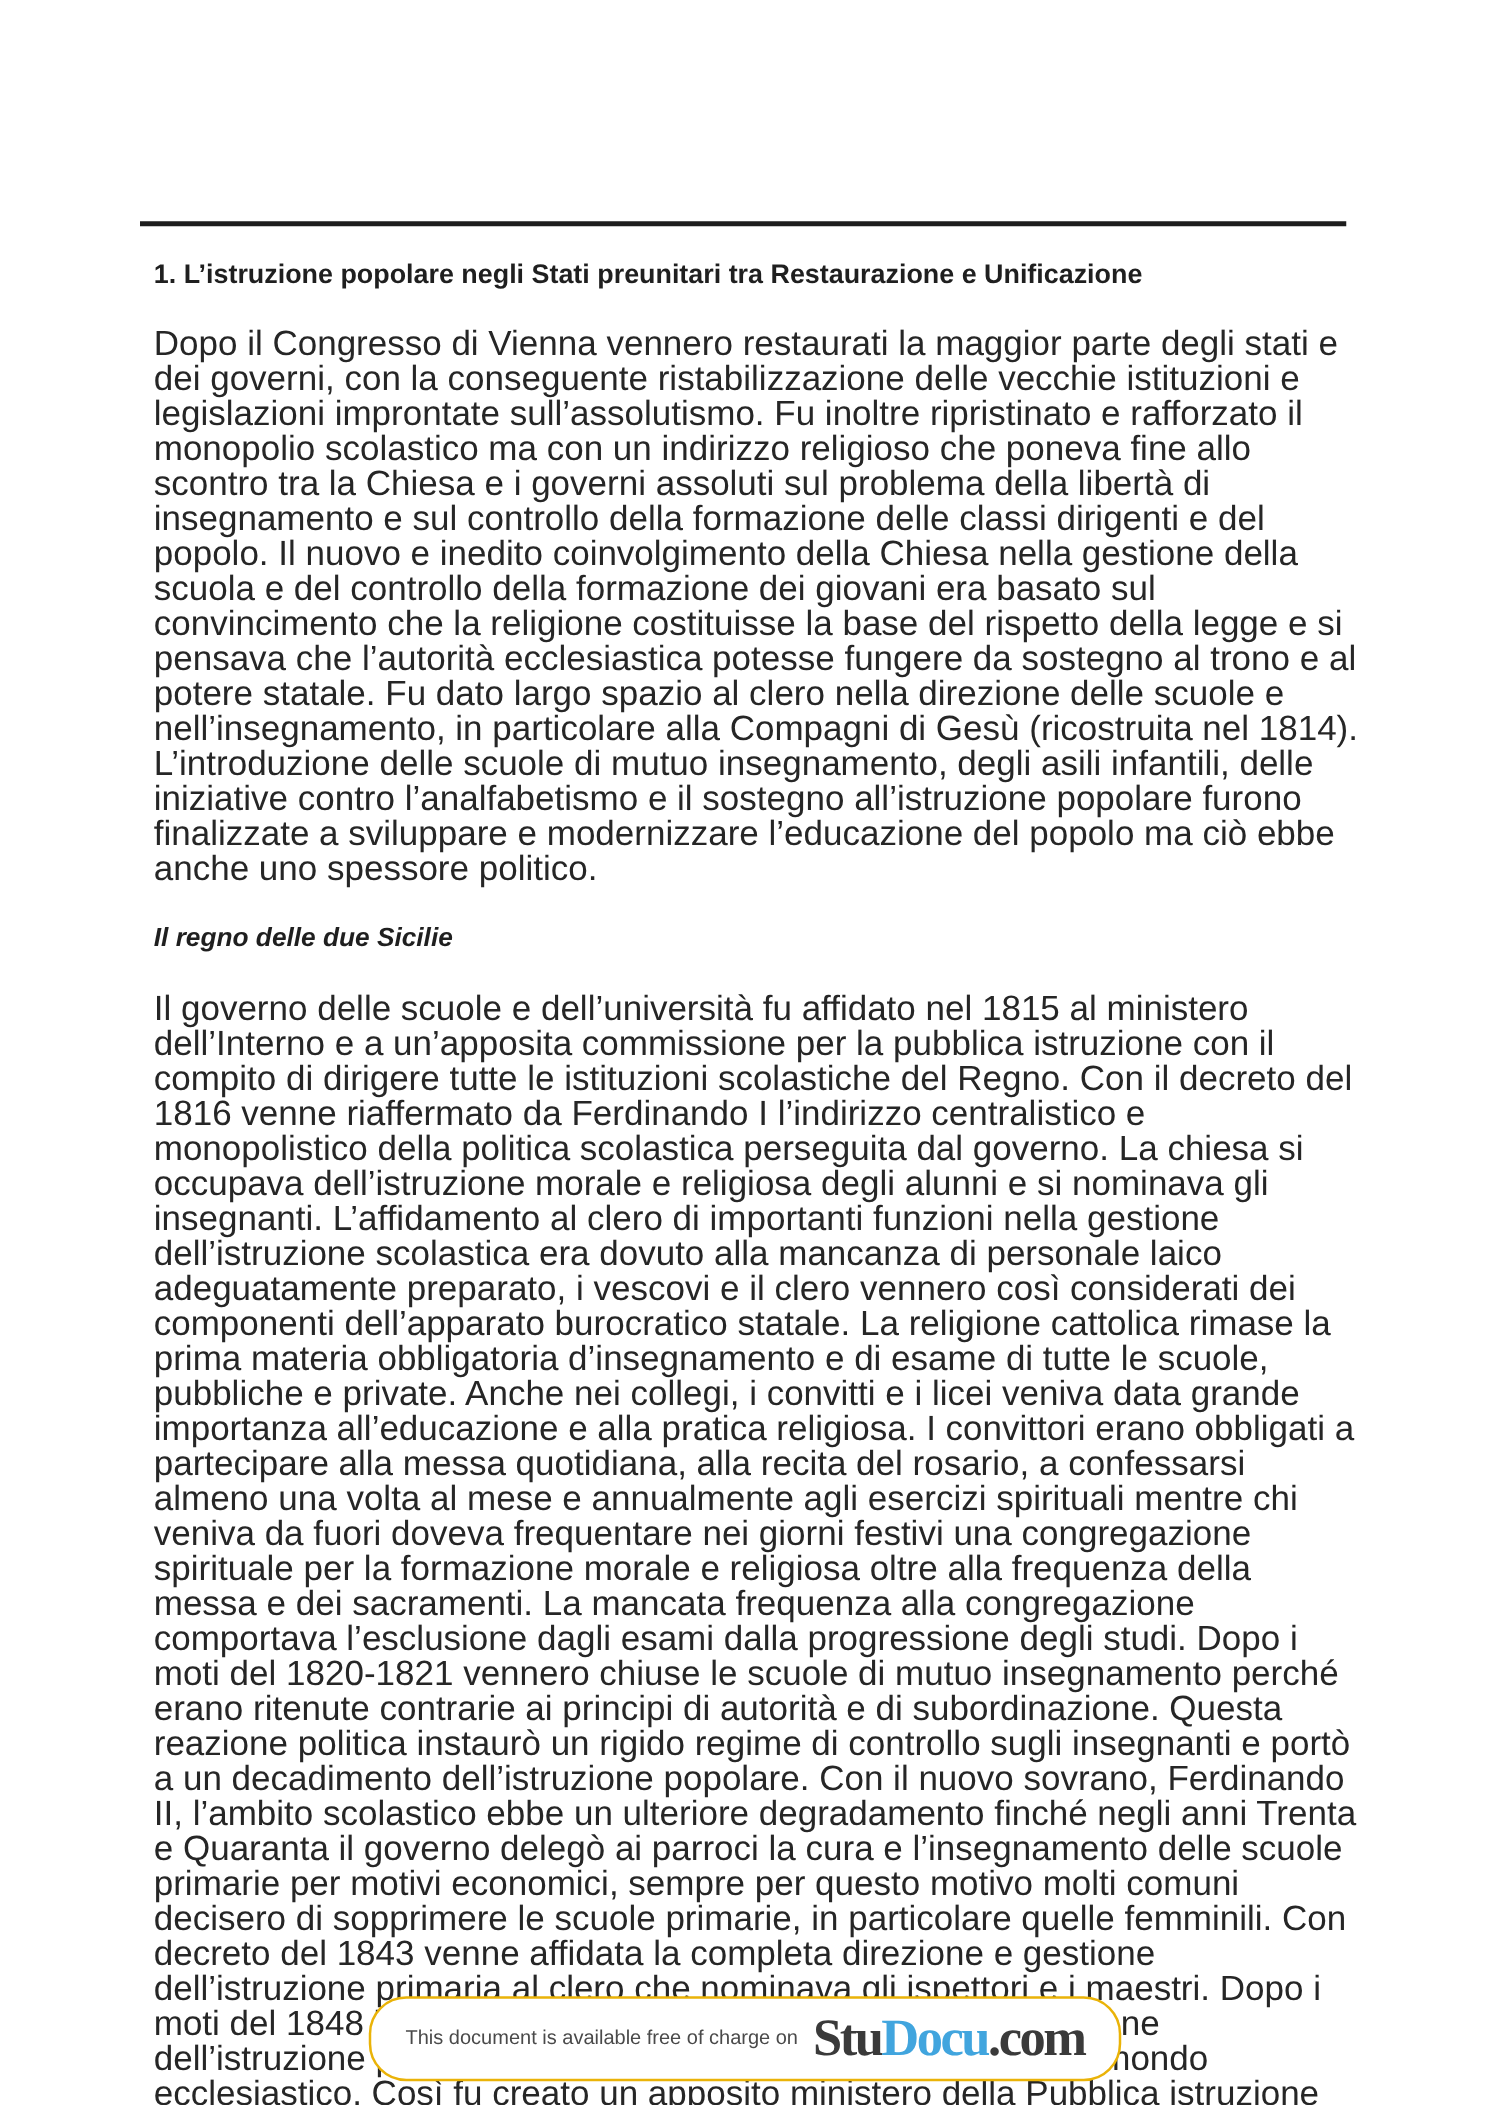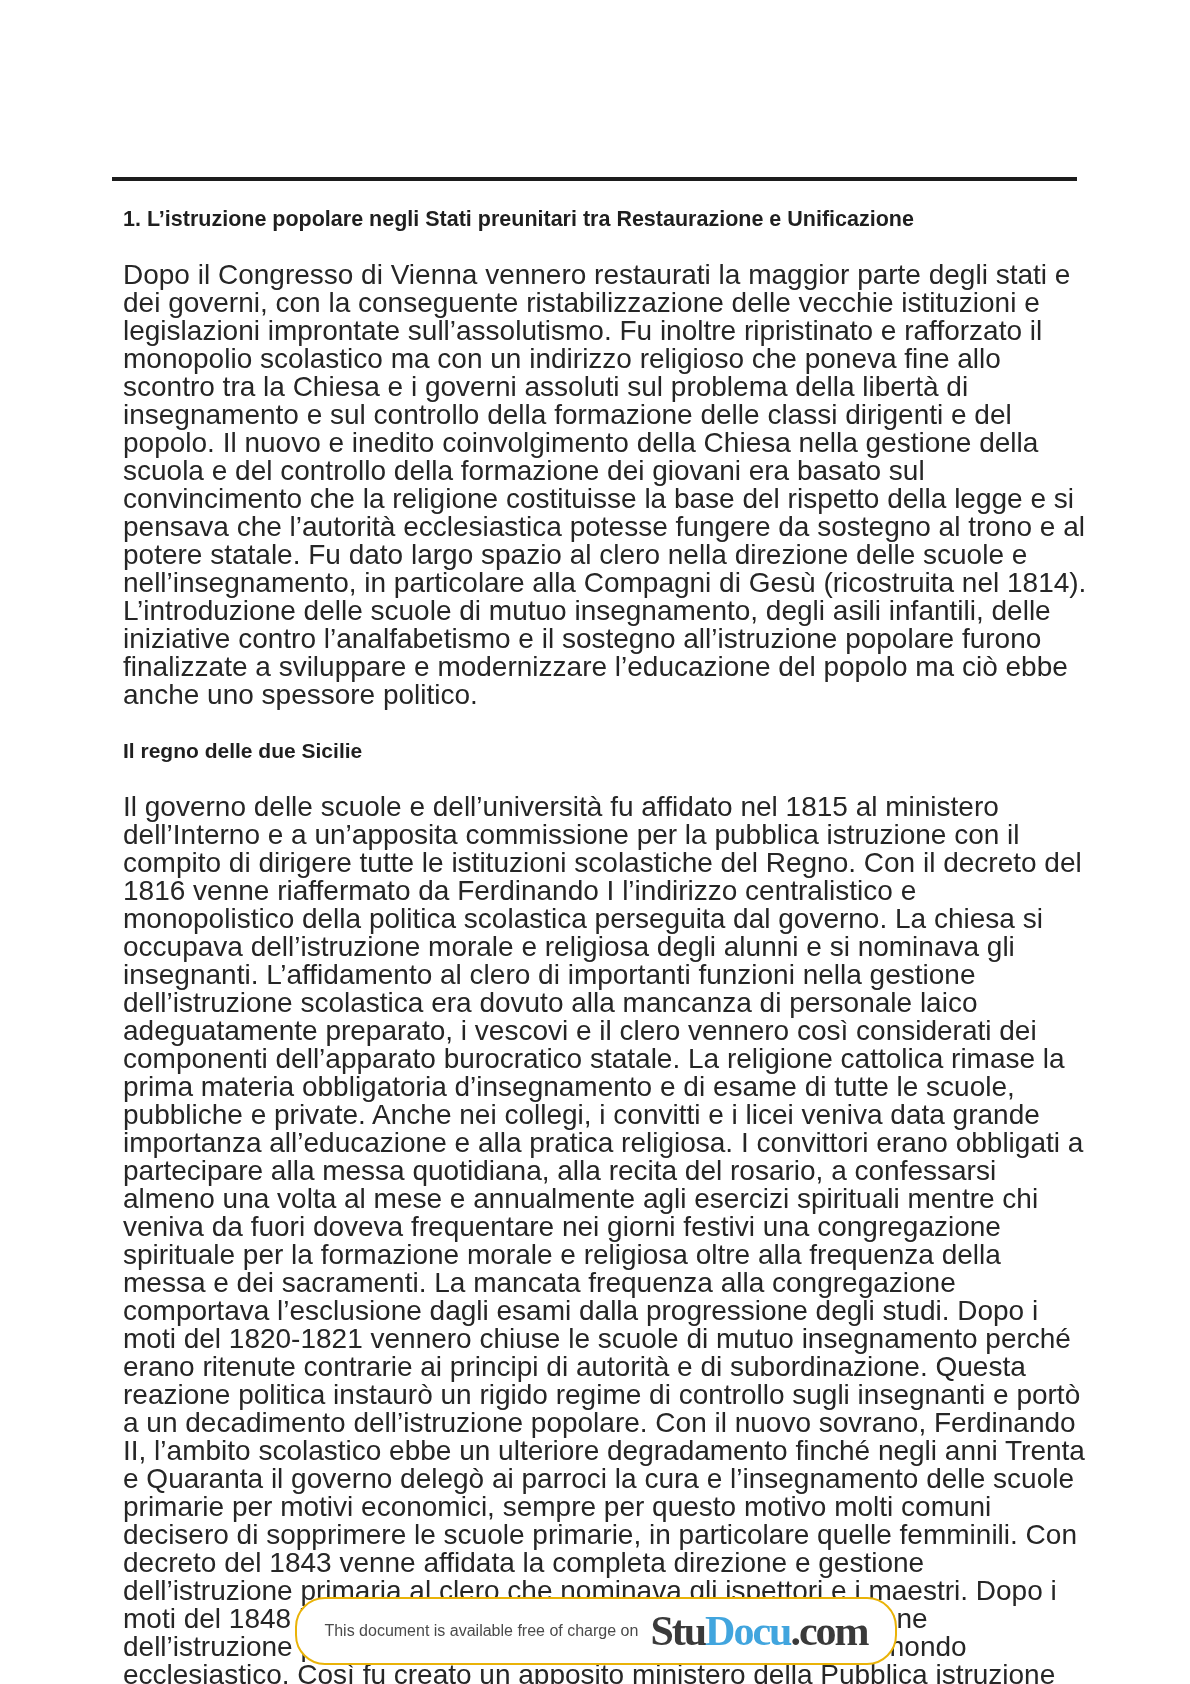--- a/index.html
+++ b/index.html
@@ -40,20 +40,21 @@
   .content p {
     margin: 0 0 28px 0;
     font-size: 28px;
     line-height: 28px;
   }
   .content h2 {
     margin: 0 0 28px 0;
     font-size: 21px;
     line-height: 28px;
     font-weight: bold;
+    font-style: italic;
     color: #1f1f1f;
   }
   .footer-pill {
     position: absolute;
     left: 295px;
     top: 1597px;
     width: 602px;
     height: 68px;
     box-sizing: border-box;
     background: #ffffff;

